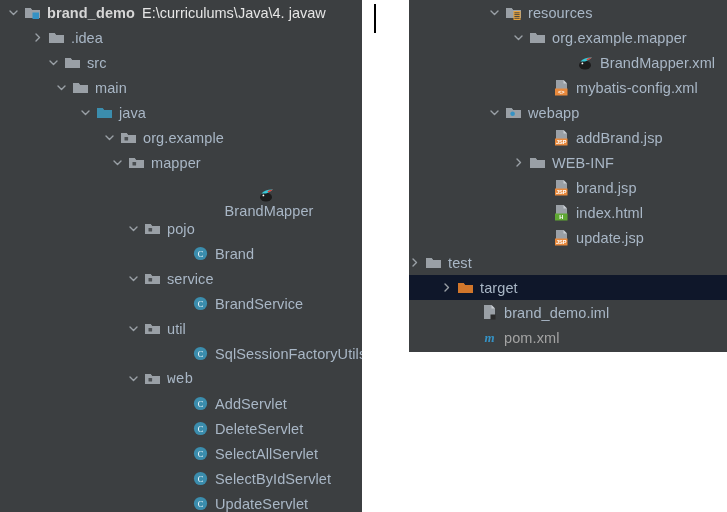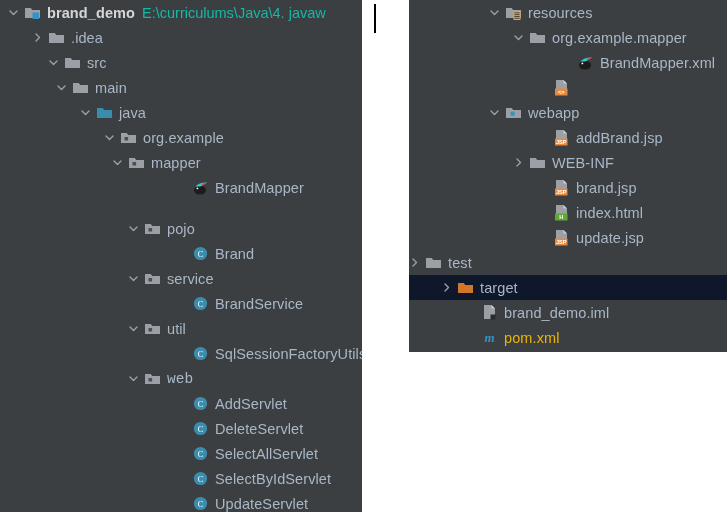--- a/index.html
+++ b/index.html
@@ -59,23 +59,23 @@
     width: 17px;
     height: 17px;
     flex: 0 0 17px;
     margin-right: 6px;
     position: relative;
   }
   .icon svg { display: block; }
 
   .label { color: #a9b7c6; letter-spacing: 0.1px; }
   .label.bold { font-weight: bold; color: #d6d6d6; }
-  .label.blue { color: #eab308; }
+  .label.blue { color: #a3a3a3; }
   .path {
-    color: #14b8a6;
+    color: #e5e5e5;
     margin-left: 7px;
     font-size: 14.5px;
   }
 </style>
 </head>
 <body>
 
 <div class="panel" id="left-panel">
   <div class="tree" id="left-tree">
       <div class="row" style="padding-left: 8px;">
@@ -173,21 +173,21 @@
         </span>
         <span class="icon">
           <svg xmlns="http://www.w3.org/2000/svg" width="17" height="17" viewBox="0 0 17 17">
             <path d="M1 4 L1 14 L16 14 L16 6 L8 6 L6.6 4 Z" fill="#9aa0a6"></path>
             <path d="M1 4 L6.6 4 L8 6 L1 6 Z" fill="#9aa0a6"></path>
             <rect x="4.5" y="8" width="3.6" height="3.6" rx="0.6" fill="#4a4e51"></rect>
           </svg>
         </span>
         <span class="label">mapper</span>
       </div>
-      <div class="row" style="padding-left: 176px;">
+      <div class="row" style="padding-left: 176px; flex-direction: column;">
         <span class="arrow none"></span>
         <span class="icon">
           <svg xmlns="http://www.w3.org/2000/svg" width="17" height="17" viewBox="0 0 17 17">
             <ellipse cx="8" cy="11.2" rx="6" ry="4.4" fill="#1c1c1c"></ellipse>
             <path d="M3.5 7.5 C6 4.4 11 3.2 15 3.6 C13 5.4 10.5 6.6 8 7.6 Z" fill="#38c7d6"></path>
             <path d="M9.5 5.2 C11.5 4.2 13.6 3.7 15 3.6 C13.8 4.8 12 5.8 10.3 6.5 Z" fill="#e23b2e"></path>
             <circle cx="5.4" cy="9.4" r="0.9" fill="#ffffff"></circle>
           </svg>
         </span>
         <span class="label">BrandMapper</span>
@@ -387,20 +387,21 @@
       <div class="row" style="padding-left: 128px;">
         <span class="arrow none"></span>
         <span class="icon">
           <svg xmlns="http://www.w3.org/2000/svg" width="17" height="17" viewBox="0 0 17 17">
             <path d="M3 1 L10.5 1 L14 4.5 L14 15 L3 15 Z" fill="#9aa0a6"></path>
             <path d="M10.5 1 L14 4.5 L10.5 4.5 Z" fill="#c9ced3"></path>
             <rect x="2" y="9.5" width="12.5" height="7" fill="#e8893c"></rect>
             <text x="8.25" y="15.4" font-family="Liberation Sans, sans-serif" font-size="5.6" font-weight="bold" fill="#ffffff" text-anchor="middle">&lt;&gt;</text>
           </svg>
         </span>
+        <span class="label">mybatis-config.xml</span>
       </div>
       <div class="row" style="padding-left: 80px;">
         <span class="arrow">
           <svg xmlns="http://www.w3.org/2000/svg" width="11" height="11" viewBox="0 0 11 11">
             <path d="M2 4 L5.5 7.5 L9 4" fill="none" stroke="#9aa0a6" stroke-width="1.4" stroke-linecap="round" stroke-linejoin="round"></path>
           </svg>
         </span>
         <span class="icon">
           <svg xmlns="http://www.w3.org/2000/svg" width="17" height="17" viewBox="0 0 17 17">
             <path d="M1 4 L1 14 L16 14 L16 6 L8 6 L6.6 4 Z" fill="#9aa0a6"></path>

